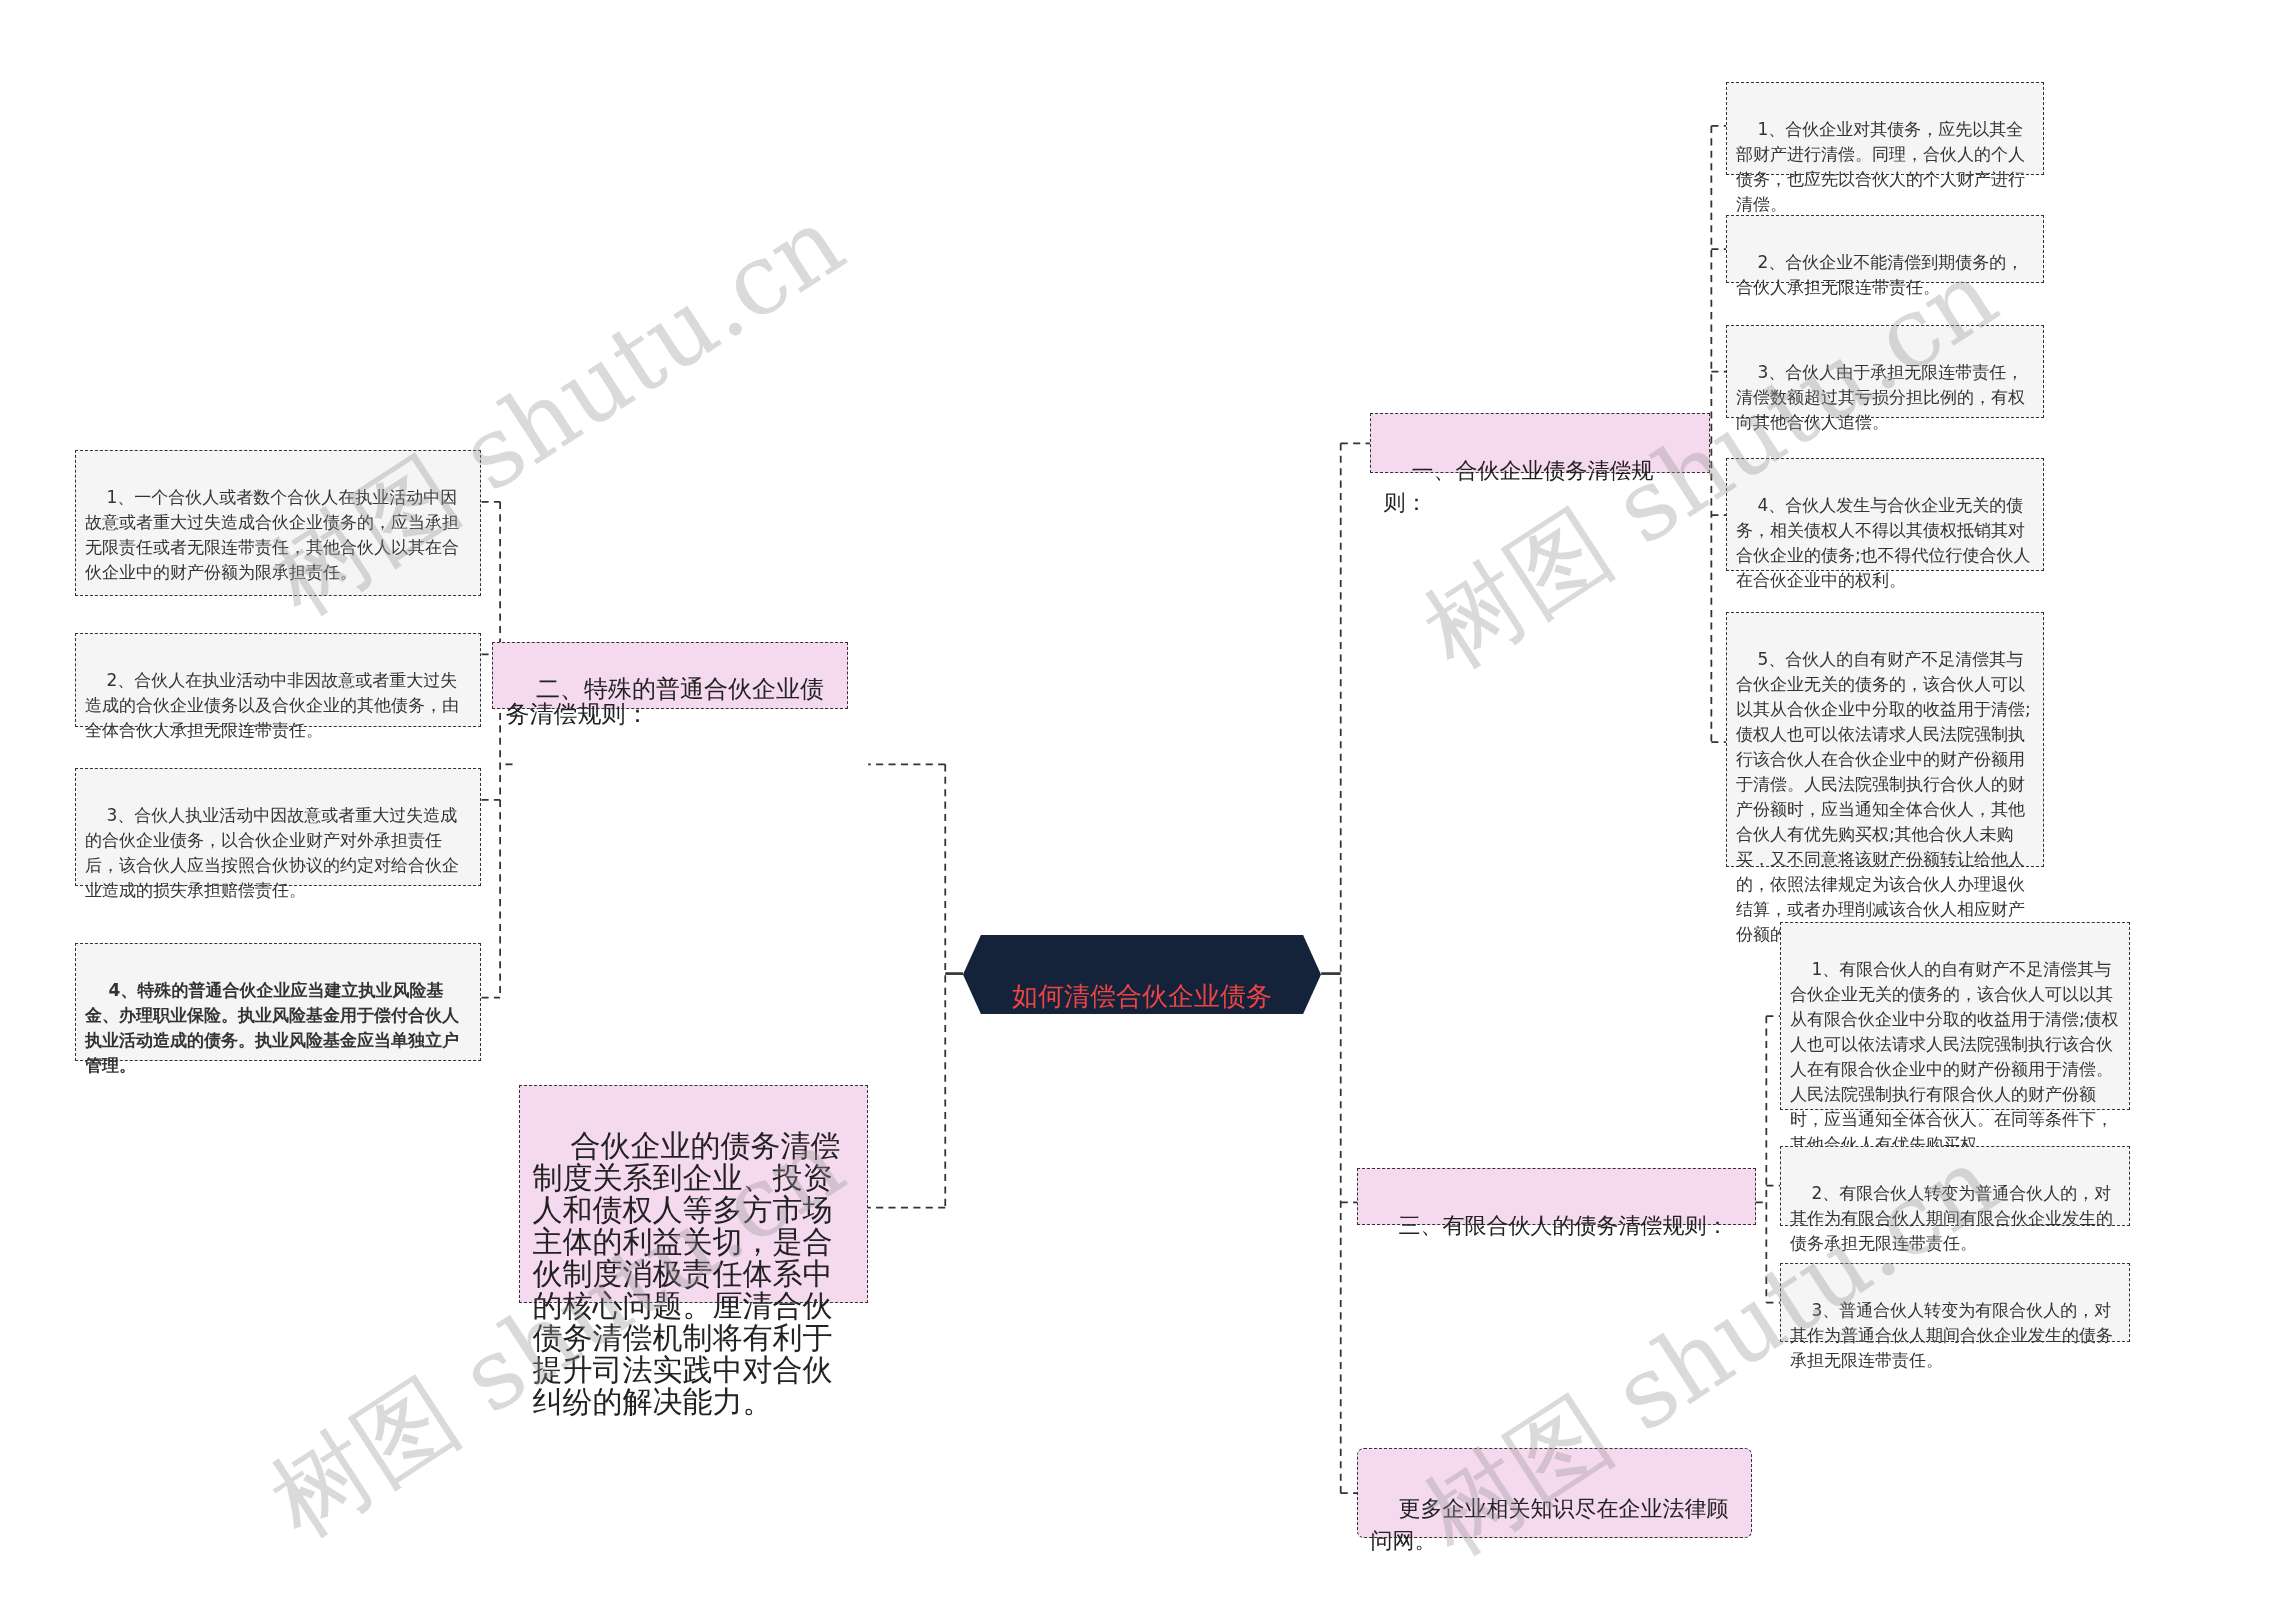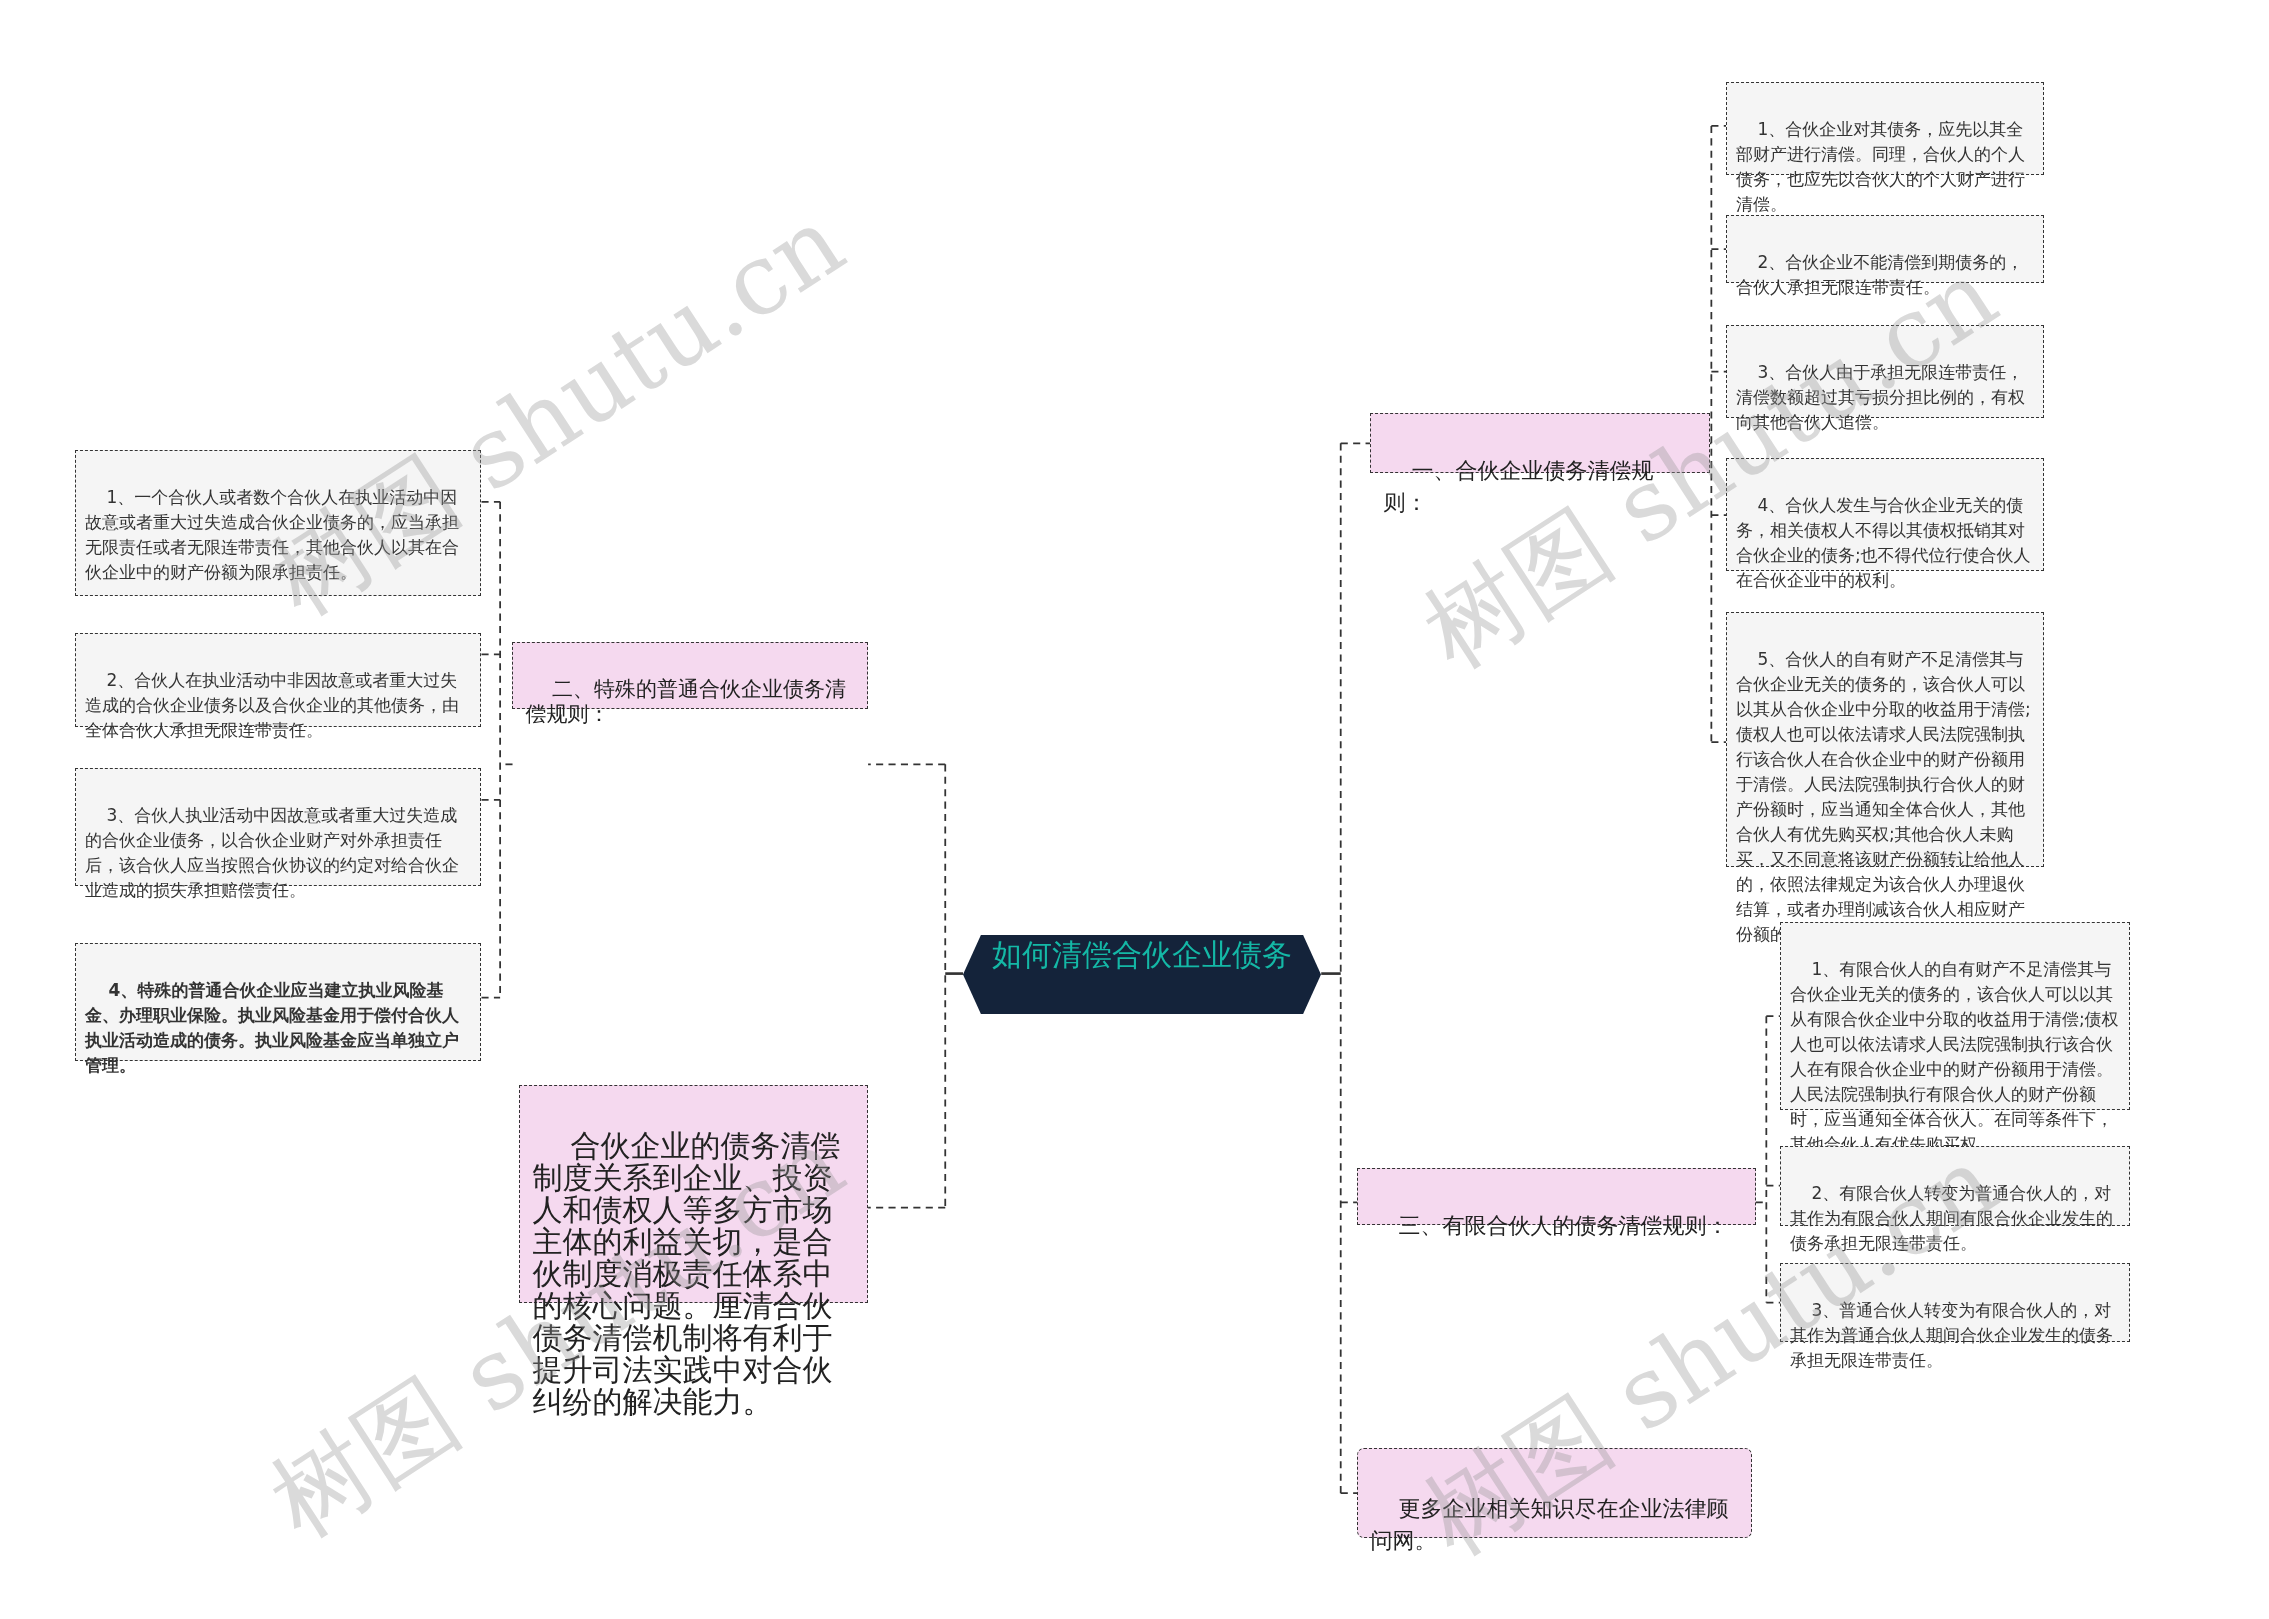--- a/index.html
+++ b/index.html
@@ -27,22 +27,22 @@
       background: #f5d9ef;
       font-size: 22px; line-height: 32px;
       padding: 12.4px 12.4px;
       color: #222222;
       white-space: pre-wrap;
     }
     .root {
       position: absolute; left: 963px; top: 935px; width: 358px; height: 79px;
       background: #14233a;
       clip-path: polygon(5% 0, 95% 0, 100% 50%, 95% 100%, 5% 100%, 0 50%);
-      color: #14b8a6; font-size: 30px;
-      display: flex; align-items: flex-start; justify-content: center;
+      color: #ef4444; font-size: 26px;
+      display: flex; align-items: flex-end; justify-content: center;
     }
     .watermark {
       position: absolute; color: rgba(150,150,150,0.35);
       font-family: "DejaVu Serif", "Liberation Serif", serif;
       font-size: 98px; white-space: nowrap;
       transform-origin: left bottom;
       pointer-events: none;
     }
   </style>
 </head>
@@ -105,21 +105,21 @@
   <div class="node leaf" style="left:1726px; top:325px; width:318px; height:93px;">
     <span>3、合伙人由于承担无限连带责任，清偿数额超过其亏损分担比例的，有权向其他合伙人追偿。</span>
   </div>
   <div class="node leaf" style="left:1726px; top:458px; width:318px; height:113px;">
     <span>4、合伙人发生与合伙企业无关的债务，相关债权人不得以其债权抵销其对合伙企业的债务;也不得代位行使合伙人在合伙企业中的权利。</span>
   </div>
   <div class="node leaf" style="left:1726px; top:612px; width:318px; height:255px;">
     <span>5、合伙人的自有财产不足清偿其与合伙企业无关的债务的，该合伙人可以以其从合伙企业中分取的收益用于清偿;债权人也可以依法请求人民法院强制执行该合伙人在合伙企业中的财产份额用于清偿。人民法院强制执行合伙人的财产份额时，应当通知全体合伙人，其他合伙人有优先购买权;其他合伙人未购买，又不同意将该财产份额转让给他人的，依照法律规定为该合伙人办理退伙结算，或者办理削减该合伙人相应财产份额的结算。</span>
   </div>
 
-  <div class="node branch" style="left:512px; top:642px; width:356px; height:67px; padding:8.9px 12.4px; line-height:25px; font-size:21px;">
+  <div class="node branch" style="left:492px; top:642px; width:356px; height:67px; padding:8.9px 12.4px; line-height:25px; font-size:24px;">
     <span>二、特殊的普通合伙企业债务清偿规则：</span>
   </div>
   <div class="node leaf" style="left:75px; top:450px; width:406px; height:146px;">
     <span>1、一个合伙人或者数个合伙人在执业活动中因故意或者重大过失造成合伙企业债务的，应当承担无限责任或者无限连带责任，其他合伙人以其在合伙企业中的财产份额为限承担责任。</span>
   </div>
   <div class="node leaf" style="left:75px; top:633px; width:406px; height:94px;">
     <span>2、合伙人在执业活动中非因故意或者重大过失造成的合伙企业债务以及合伙企业的其他债务，由全体合伙人承担无限连带责任。</span>
   </div>
   <div class="node leaf" style="left:75px; top:768px; width:406px; height:118px;">
     <span>3、合伙人执业活动中因故意或者重大过失造成的合伙企业债务，以合伙企业财产对外承担责任后，该合伙人应当按照合伙协议的约定对给合伙企业造成的损失承担赔偿责任。</span>

